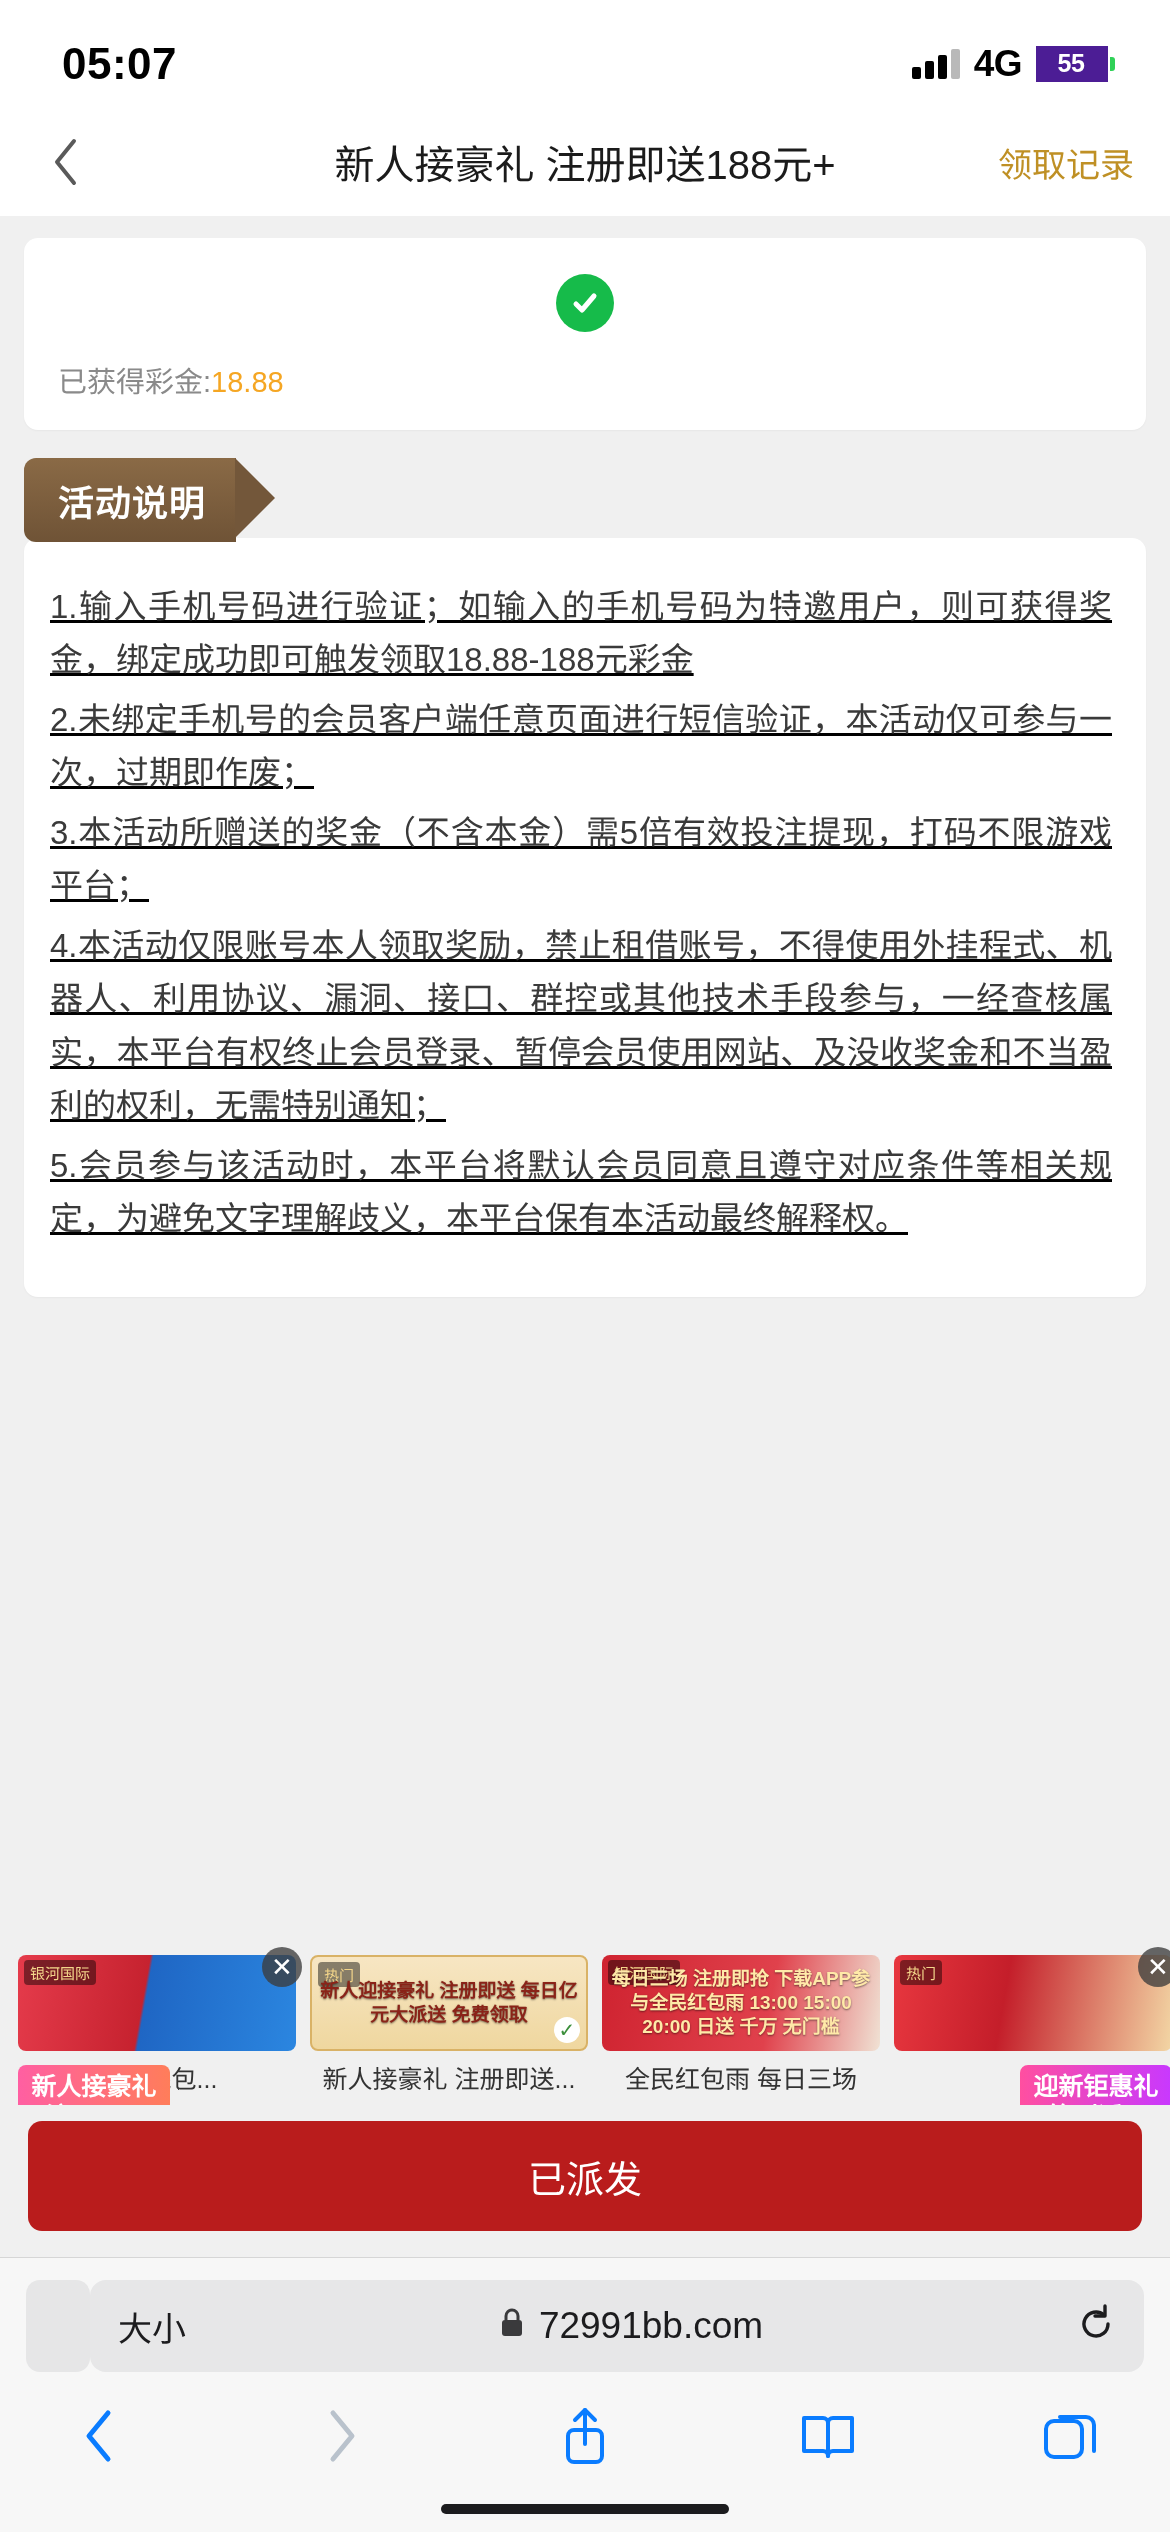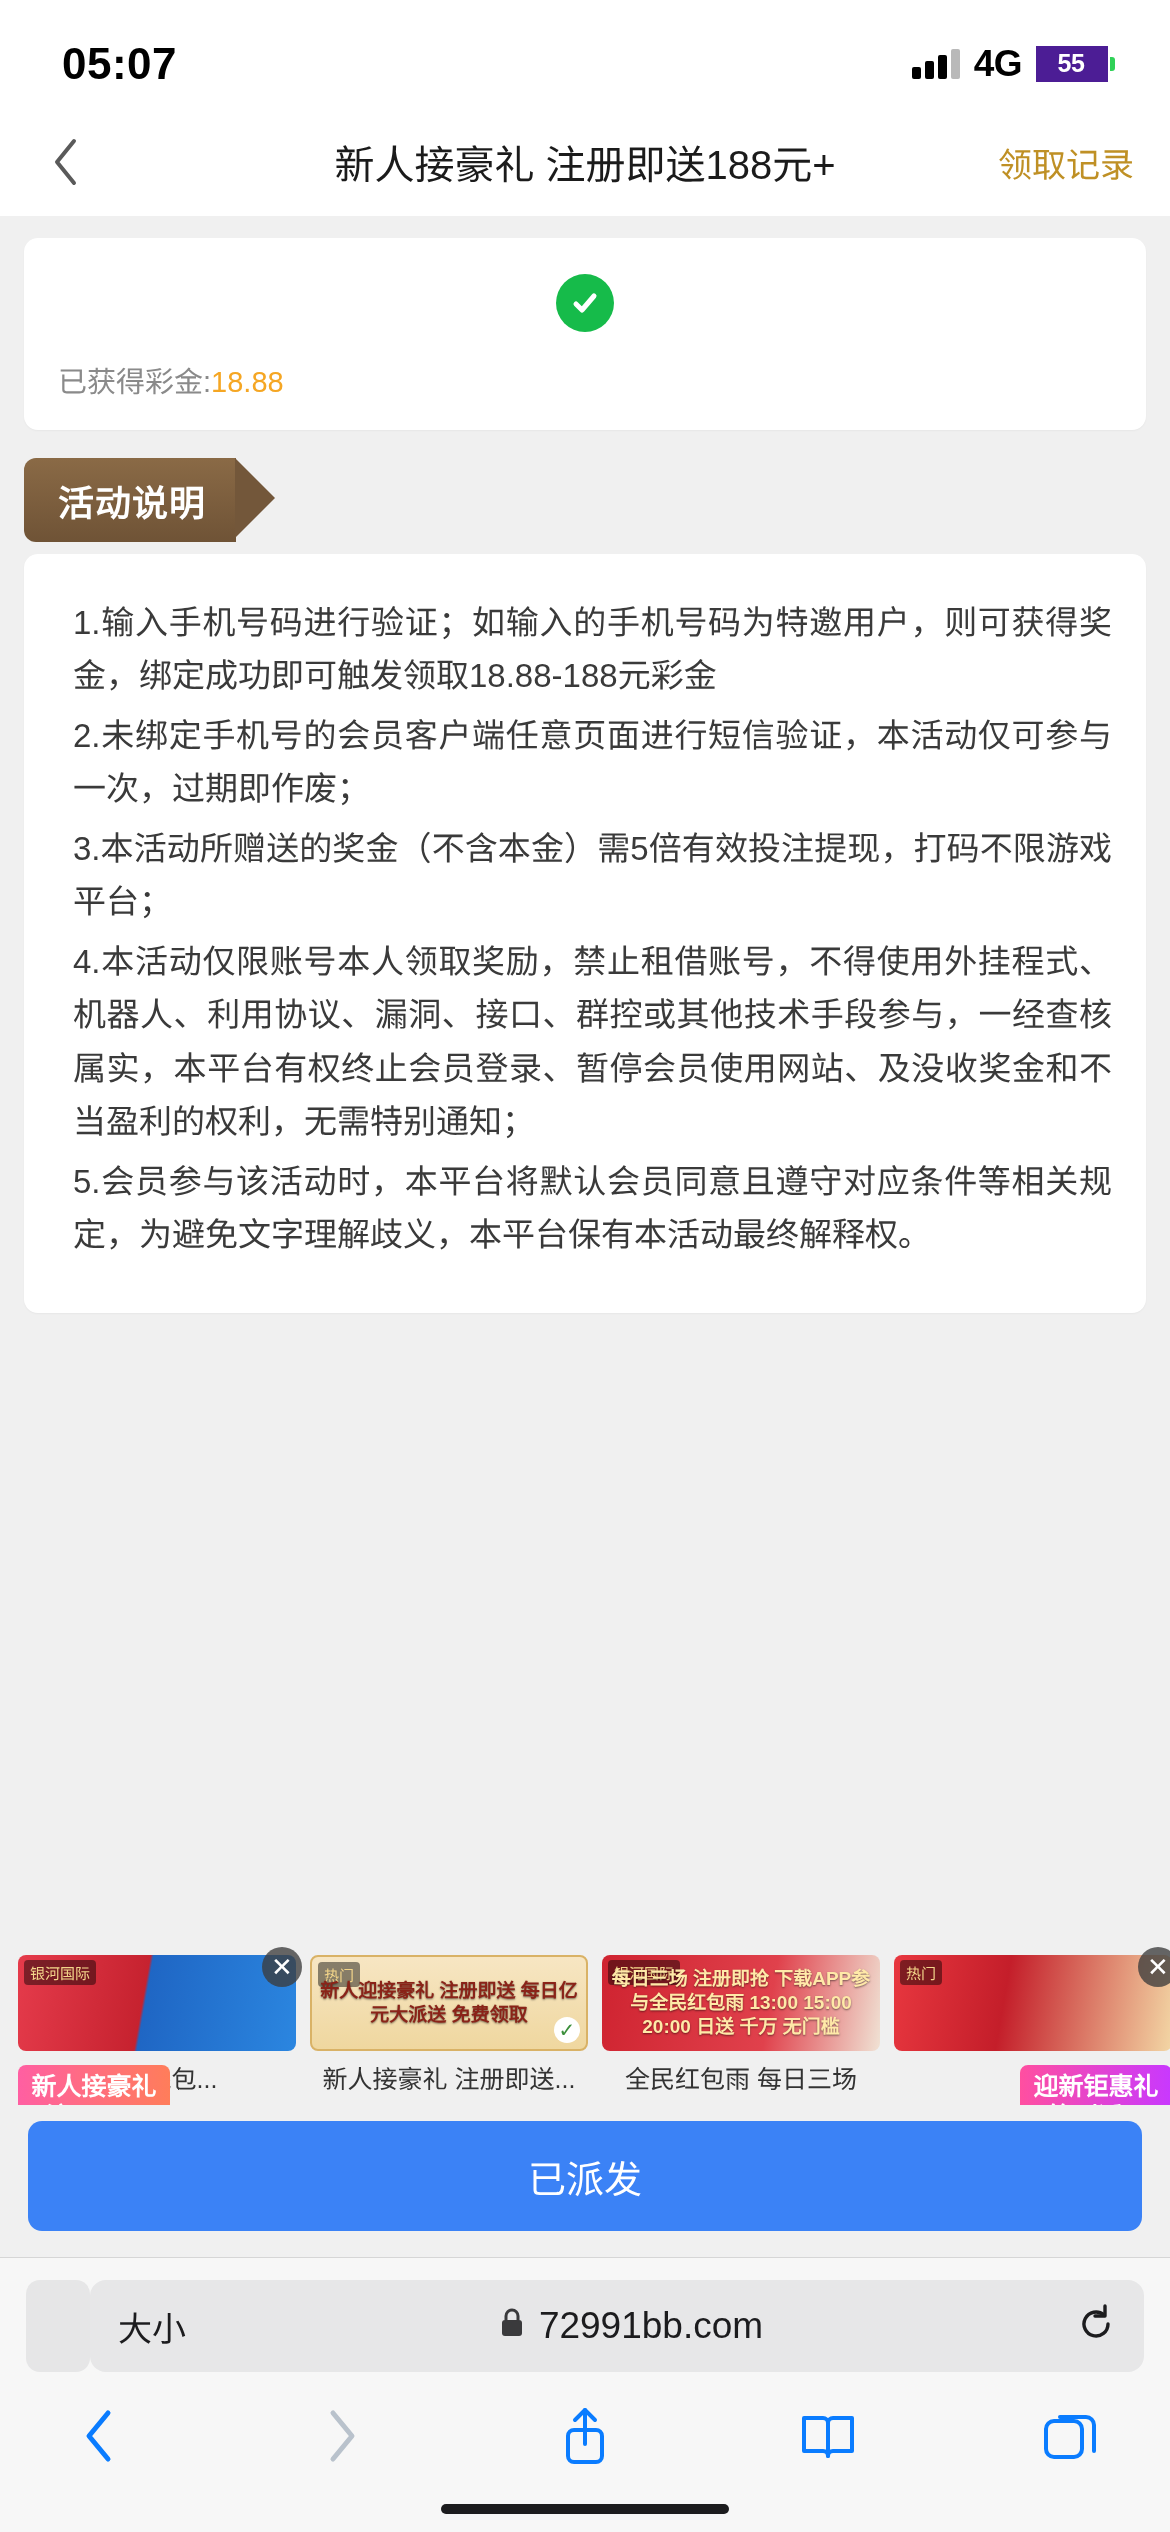--- a/index.html
+++ b/index.html
@@ -162,22 +162,23 @@
     content: "";
     position: absolute;
     right: -39px; top: 0;
     width: 0; height: 0;
     border-top: 40px solid transparent;
     border-bottom: 40px solid transparent;
     border-left: 40px solid #73573a;
   }
 
   .rules-card {
-    padding: 42px 34px 46px 49px;
-    margin-top: 16px;
+    padding: 42px 34px 46px 26px;
+    margin-top: 0;
+    text-decoration: underline;
   }
   .rules-card p {
     margin: 0 0 6px 0;
     font-size: 33px;
     line-height: 1.62;
     color: #3a3a3a;
     text-align: justify;
   }
 
   
@@ -264,21 +265,21 @@
   
   .cta-wrap {
     background: #f0f0f0;
     padding: 16px 28px 26px 28px;
     flex: 0 0 auto;
   }
   .cta {
     width: 100%;
     height: 110px;
     border-radius: 14px;
-    background: #3b82f6;
+    background: #b91c1c;
     color: #ffffff;
     font-size: 38px;
     border: none;
     display: flex; align-items: center; justify-content: center;
   }
 
   
   .browser {
     background: #f7f7f7;
     border-top: 1px solid #d6d6d6;

